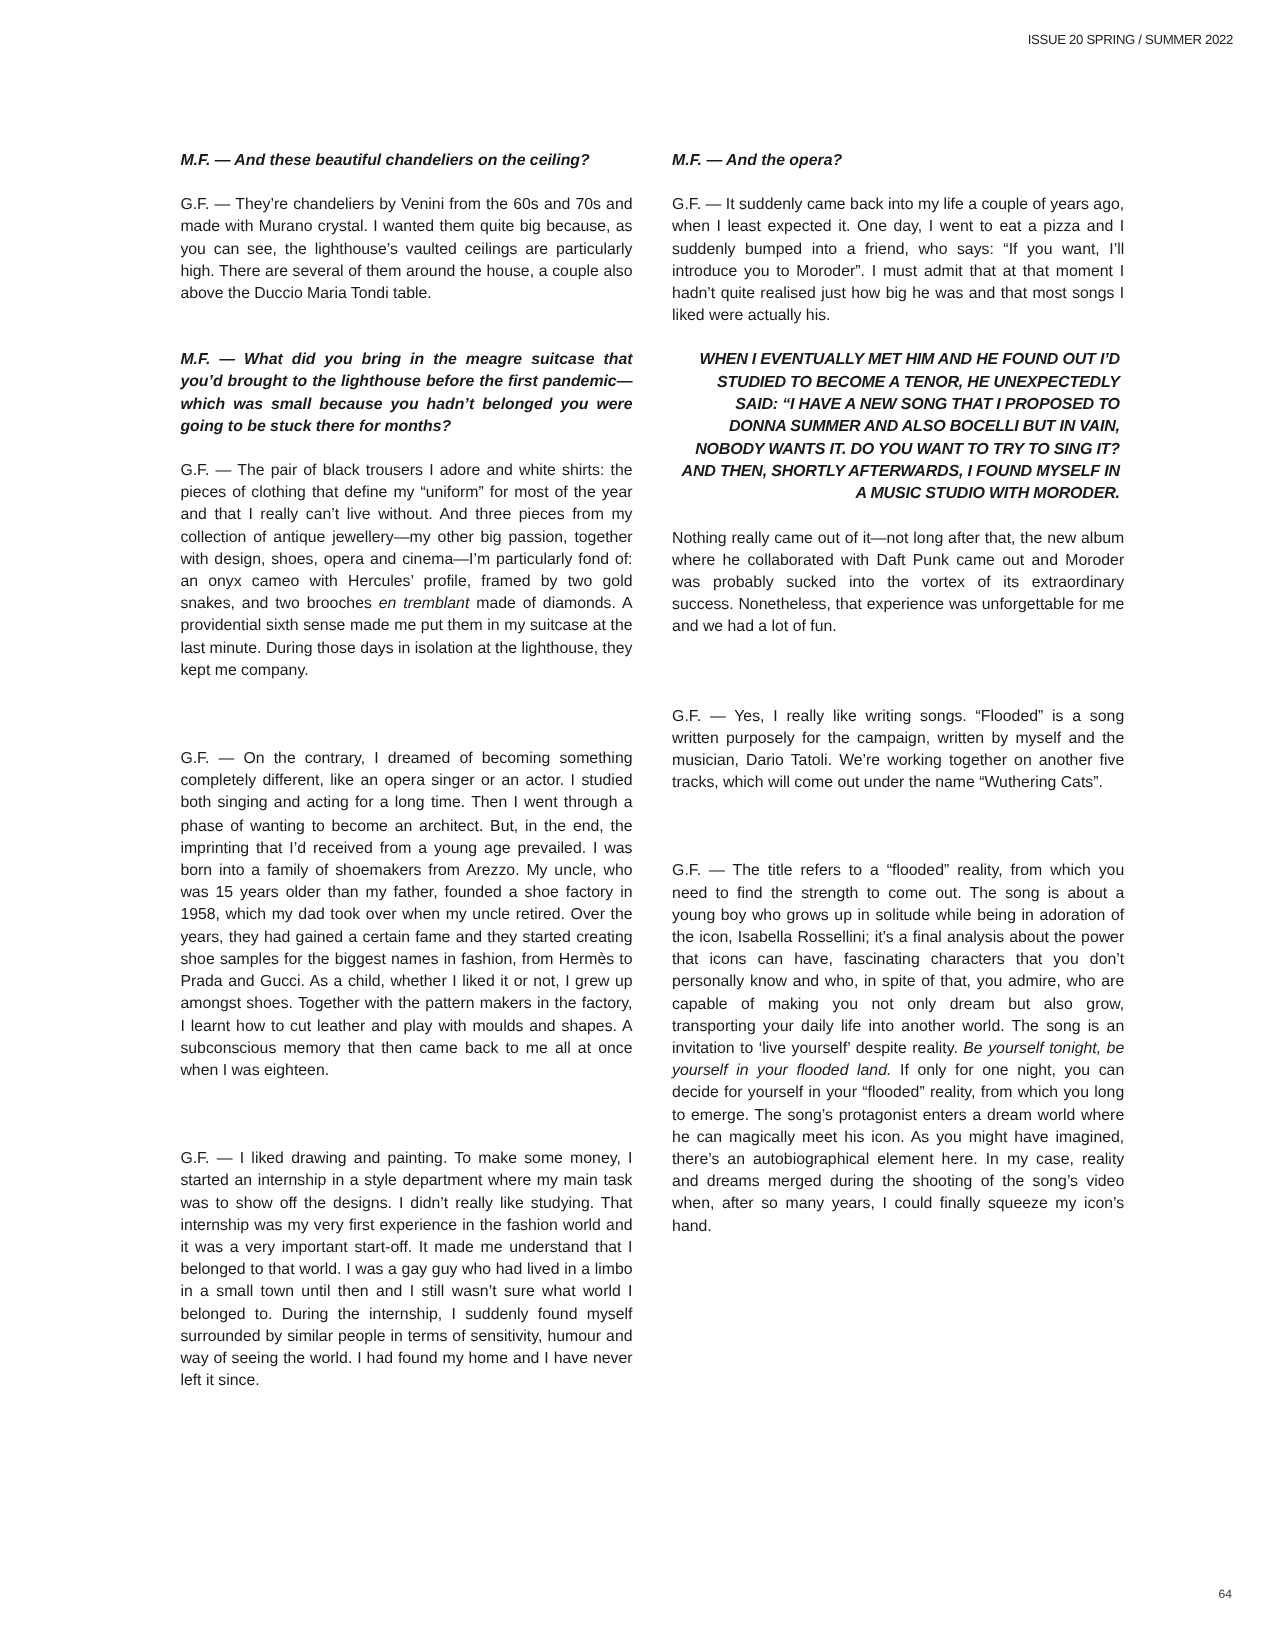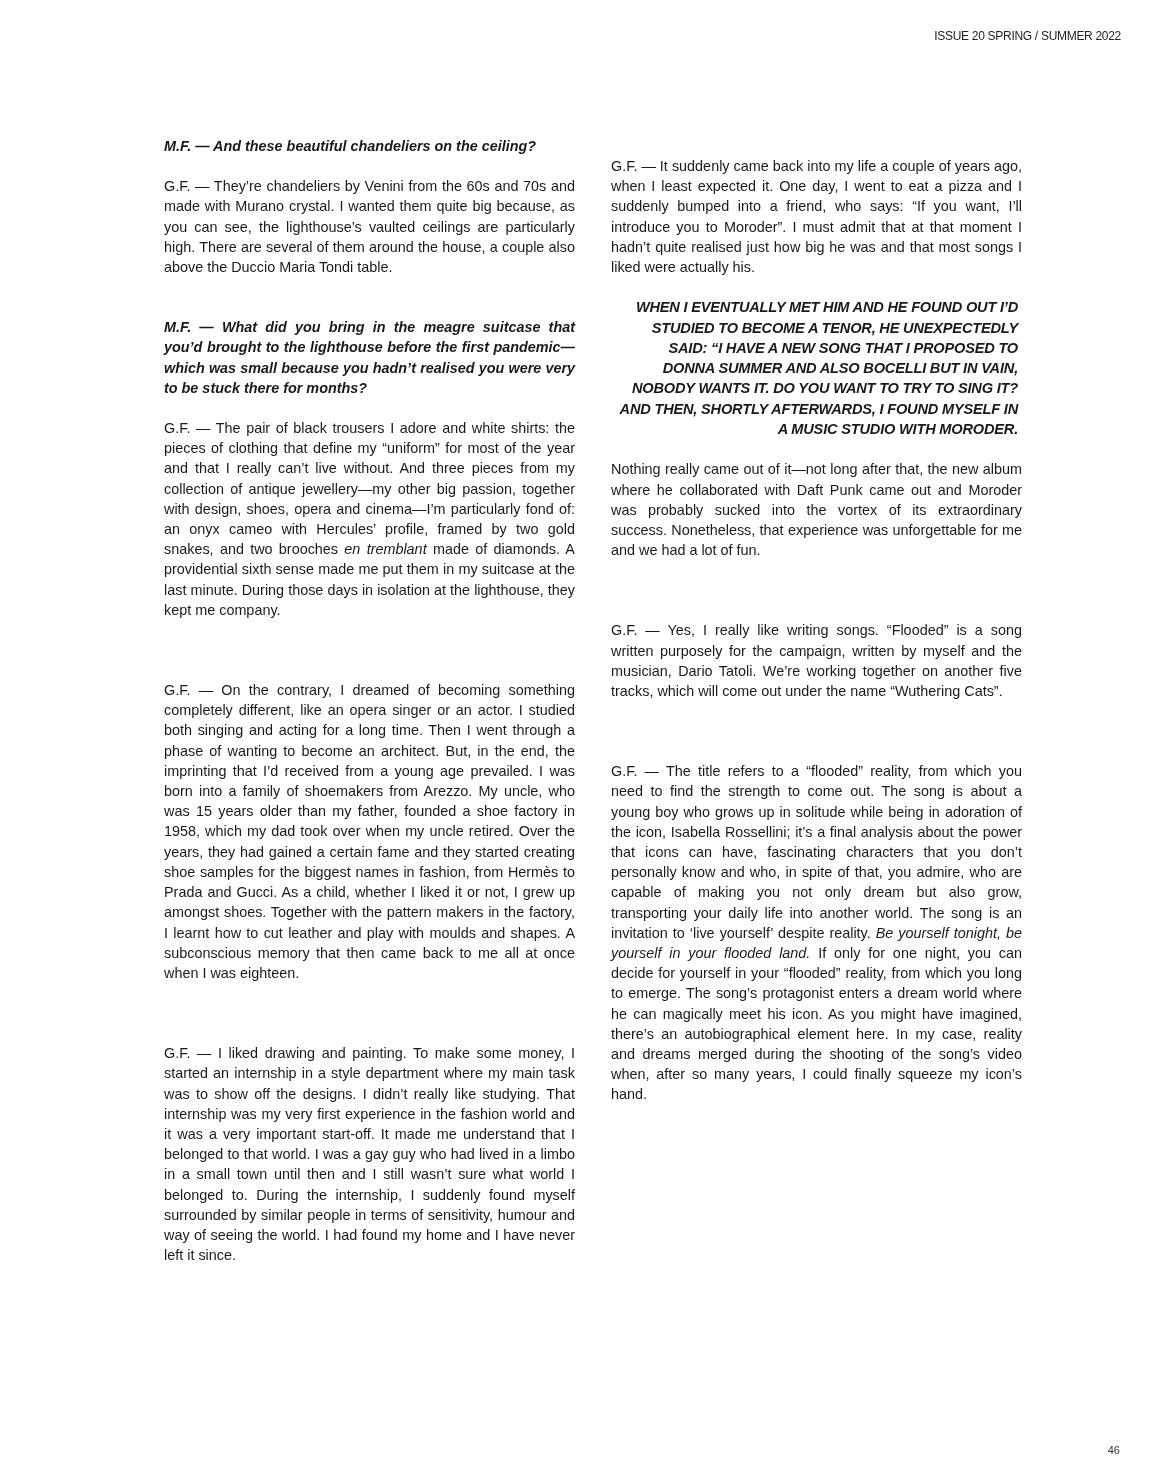--- a/index.html
+++ b/index.html
@@ -66,39 +66,40 @@
 </head>
 <body>
 
 <div class="header">ISSUE 20 SPRING / SUMMER 2022</div>
 
 <div class="column col-left">
   <p class="q">M.F. — And these beautiful chandeliers on the ceiling?</p>
   <div class="gap-sm"></div>
   <p class="a">G.F. — They’re chandeliers by Venini from the 60s and 70s and made with Murano crystal. I wanted them quite big because, as you can see, the lighthouse’s vaulted ceilings are particularly high. There are several of them around the house, a couple also above the Duccio Maria Tondi table.</p>
   <div class="gap-lg"></div>
-  <p class="q">M.F. — What did you bring in the meagre suitcase that you’d brought to the lighthouse before the first pandemic—which was small because you hadn’t realised you were very to be stuck there for months?</p>
+  <p class="q">M.F. — What did you bring in the meagre suitcase that you’d brought to the lighthouse before the first pandemic—which was small because you hadn’t belonged you were going to be stuck there for months?</p>
   <div class="gap-sm"></div>
   <p class="a"><span>G.F. — The pair of black trousers I adore and white shirts: the pieces of clothing that define my “uniform” for most of the year and that I really can’t live without. And three pieces from my collection of antique jewellery—my other big passion, together with design, shoes, opera and cinema—I’m particularly fond of: an onyx cameo with Hercules’ profile, framed by two gold snakes, and two brooches </span><em>en tremblant</em><span> made of diamonds. A providential sixth sense made me put them in my suitcase at the last minute. During those days in isolation at the lighthouse, they kept me company.</span></p>
   <div class="gap-lg"></div>
   <div class="gap-sm"></div>
   <p class="a">G.F. — On the contrary, I dreamed of becoming something completely different, like an opera singer or an actor. I studied both singing and acting for a long time. Then I went through a phase of wanting to become an architect. But, in the end, the imprinting that I’d received from a young age prevailed. I was born into a family of shoemakers from Arezzo. My uncle, who was 15 years older than my father, founded a shoe factory in 1958, which my dad took over when my uncle retired. Over the years, they had gained a certain fame and they started creating shoe samples for the biggest names in fashion, from Hermès to Prada and Gucci. As a child, whether I liked it or not, I grew up amongst shoes. Together with the pattern makers in the factory, I learnt how to cut leather and play with moulds and shapes. A subconscious memory that then came back to me all at once when I was eighteen.</p>
   <div class="gap-lg"></div>
   <div class="gap-sm"></div>
   <p class="a">G.F. — I liked drawing and painting. To make some money, I started an internship in a style department where my main task was to show off the designs. I didn’t really like studying. That internship was my very first experience in the fashion world and it was a very important start-off. It made me understand that I belonged to that world. I was a gay guy who had lived in a limbo in a small town until then and I still wasn’t sure what world I belonged to. During the internship, I suddenly found myself surrounded by similar people in terms of sensitivity, humour and way of seeing the world. I had found my home and I have never left it since.</p>
 </div>
 
 <div class="column col-right">
+  <p class="q">M.F. — And the opera?</p>
   <div class="gap-sm"></div>
   <p class="a">G.F. — It suddenly came back into my life a couple of years ago, when I least expected it. One day, I went to eat a pizza and I suddenly bumped into a friend, who says: “If you want, I’ll introduce you to Moroder”. I must admit that at that moment I hadn’t quite realised just how big he was and that most songs I liked were actually his.</p>
   <div class="gap-sm"></div>
   <p class="pull-quote">When I eventually met him and he found out I’d studied to become a tenor, he unexpectedly said: “I have a new song that I proposed to Donna Summer and also Bocelli but in vain, nobody wants it. Do you want to try to sing it? And then, shortly afterwards, I found myself in a music studio with Moroder.</p>
   <div class="gap-sm"></div>
   <p class="a">Nothing really came out of it—not long after that, the new album where he collaborated with Daft Punk came out and Moroder was probably sucked into the vortex of its extraordinary success. Nonetheless, that experience was unforgettable for me and we had a lot of fun.</p>
   <div class="gap-lg"></div>
   <div class="gap-sm"></div>
   <p class="a">G.F. — Yes, I really like writing songs. “Flooded” is a song written purposely for the campaign, written by myself and the musician, Dario Tatoli. We’re working together on another five tracks, which will come out under the name “Wuthering Cats”.</p>
   <div class="gap-lg"></div>
   <div class="gap-sm"></div>
   <p class="a"><span>G.F. — The title refers to a “flooded” reality, from which you need to find the strength to come out. The song is about a young boy who grows up in solitude while being in adoration of the icon, Isabella Rossellini; it’s a final analysis about the power that icons can have, fascinating characters that you don’t personally know and who, in spite of that, you admire, who are capable of making you not only dream but also grow, transporting your daily life into another world. The song is an invitation to ‘live yourself’ despite reality. </span><em>Be yourself tonight, be yourself in your flooded land.</em><span> If only for one night, you can decide for yourself in your “flooded” reality, from which you long to emerge. The song’s protagonist enters a dream world where he can magically meet his icon. As you might have imagined, there’s an autobiographical element here. In my case, reality and dreams merged during the shooting of the song’s video when, after so many years, I could finally squeeze my icon’s hand.</span></p>
 </div>
 
-<div class="page-number">46</div>
+<div class="page-number">64</div>
 
 </body></html>

